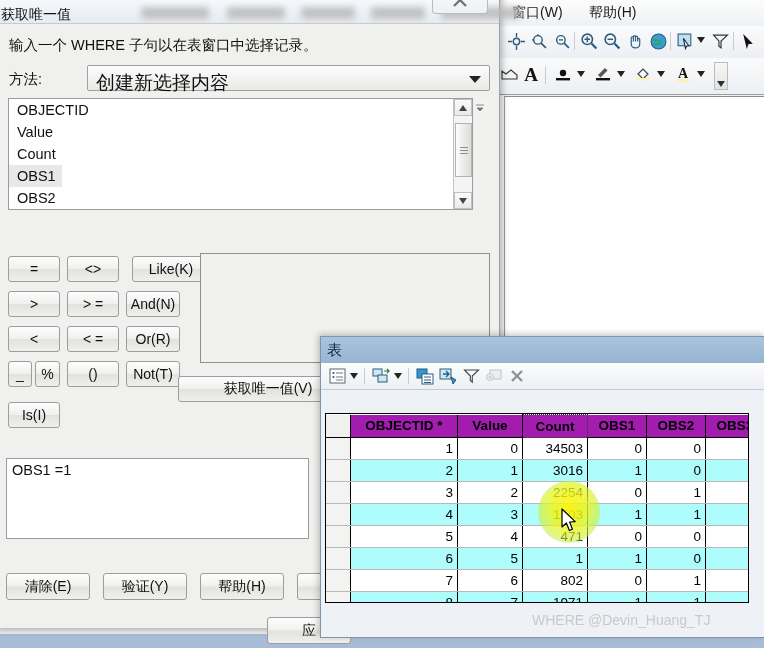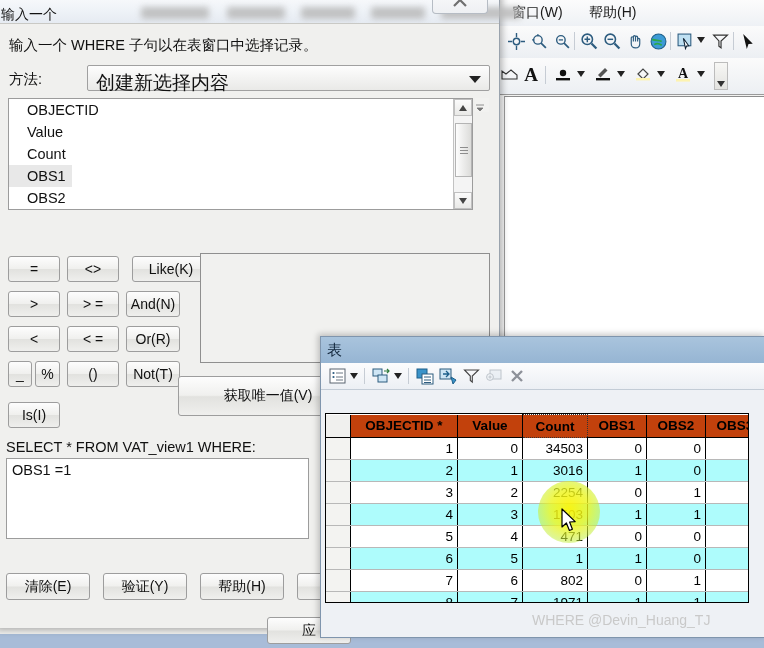--- a/index.html
+++ b/index.html
@@ -131,21 +131,21 @@
   .fieldlist {
     position: absolute; left: 13px; top: 74px; width: 465px; height: 112px;
     background: #ffffff;
     border: 1px solid #9c9c9c;
     box-sizing: border-box;
     overflow: hidden;
   }
   .fl-item {
     position: relative;
     height: 22px; line-height: 22px;
-    padding-left: 18px;
+    padding-left: 8px;
     font-size: 14.5px; color: #111;
     white-space: nowrap;
   }
   .fl-item.sel { background: #e8e8e8; display: inline-block; padding-right: 6px; }
   .fl-row { height: 22px; }
   .fl-scroll {
     position: absolute; right: 0; top: 0; width: 18px; height: 110px;
     background: #f4f4f4; border-left: 1px solid #c2c2c2;
   }
   .fl-sb-up, .fl-sb-dn {
@@ -183,21 +183,21 @@
   .btn.kw { width: 54px; height: 26px; }
 
   
   .exprbox {
     position: absolute; left: 205px; top: 229px; width: 290px; height: 110px;
     background: #f1f1ef;
     border: 1px solid #8f8f8f;
     box-sizing: border-box;
   }
   .btn-unique {
-    position: absolute; left: 183px; top: 352px; width: 180px; height: 40px;
+    position: absolute; left: 183px; top: 352px; width: 180px; height: 26px;
   }
   .btn-go {
     position: absolute; left: 372px; top: 352px; width: 123px; height: 26px;
   }
 
   .sql-label {
     position: absolute; left: 11px; top: 415px;
     font-size: 14.5px; color: #111; white-space: nowrap;
   }
   .sql-area {
@@ -249,21 +249,21 @@
     box-sizing: border-box;
     overflow: hidden;
   }
   table.grid {
     border-collapse: collapse;
     table-layout: fixed;
     width: 422px;
     font-size: 13.5px;
   }
   table.grid th {
-    background: #c2410c;
+    background: #a21caf;
     border-right: 1px solid #000;
     border-bottom: 1px solid #000;
     font-weight: bold;
     color: #000;
     height: 20px;
     font-size: 13.5px;
     text-align: center;
   }
   table.grid th.rowsel {
     background: #f0f0ee;
@@ -455,21 +455,21 @@
 
     <div class="map-left-strip"></div>
     <div class="map-canvas"></div>
     <div class="app-statusbar-top"></div>
     <div class="app-statusbar"></div>
   </div>
 
   <div class="dlg">
 
     <div class="dlg-titlebar">
-      <div class="dlg-title">输入一个</div>
+      <div class="dlg-title">获取唯一值</div>
       <div class="dlg-title-blur" style="left:146px;width:68px"></div>
       <div class="dlg-title-blur" style="left:232px;width:58px"></div>
       <div class="dlg-title-blur" style="left:306px;width:54px"></div>
       <div class="dlg-title-blur" style="left:376px;width:54px"></div>
       <div class="dlg-title-blur" style="left:446px;width:80px"></div>
     </div>
 
     <div class="dlg-close">
       <svg width="20" height="20" viewBox="0 0 20 20">
         <path d="M4 4 16 16 M16 4 4 16" stroke="#707070" stroke-width="2.2" fill="none"></path>
@@ -537,21 +537,20 @@
       <div class="btn op" style="left:72px;top:337px;width:52px">()</div>
       <div class="btn kw" style="left:131px;top:337px;width:54px">Not(T)</div>
 
       <div class="btn op" style="left:13px;top:378px;width:52px">Is(I)</div>
 
       <div class="exprbox"></div>
 
       <div class="btn btn-unique">获取唯一值(V)</div>
       <div class="btn btn-go"></div>
 
-      <div class="sql-label">SELECT * FROM VAT_view1 WHERE:</div>
       <div class="sql-area">
         <span class="sql-text">OBS1 =1</span>
       </div>
 
       <div class="btn btn-bottom" style="left:11px;top:549px">清除(E)</div>
       <div class="btn btn-bottom" style="left:108px;top:549px">验证(Y)</div>
       <div class="btn btn-bottom" style="left:205px;top:549px">帮助(H)</div>
       <div class="btn btn-bottom" style="left:302px;top:549px">加</div>
 
       <div class="btn btn-ok">应</div>

